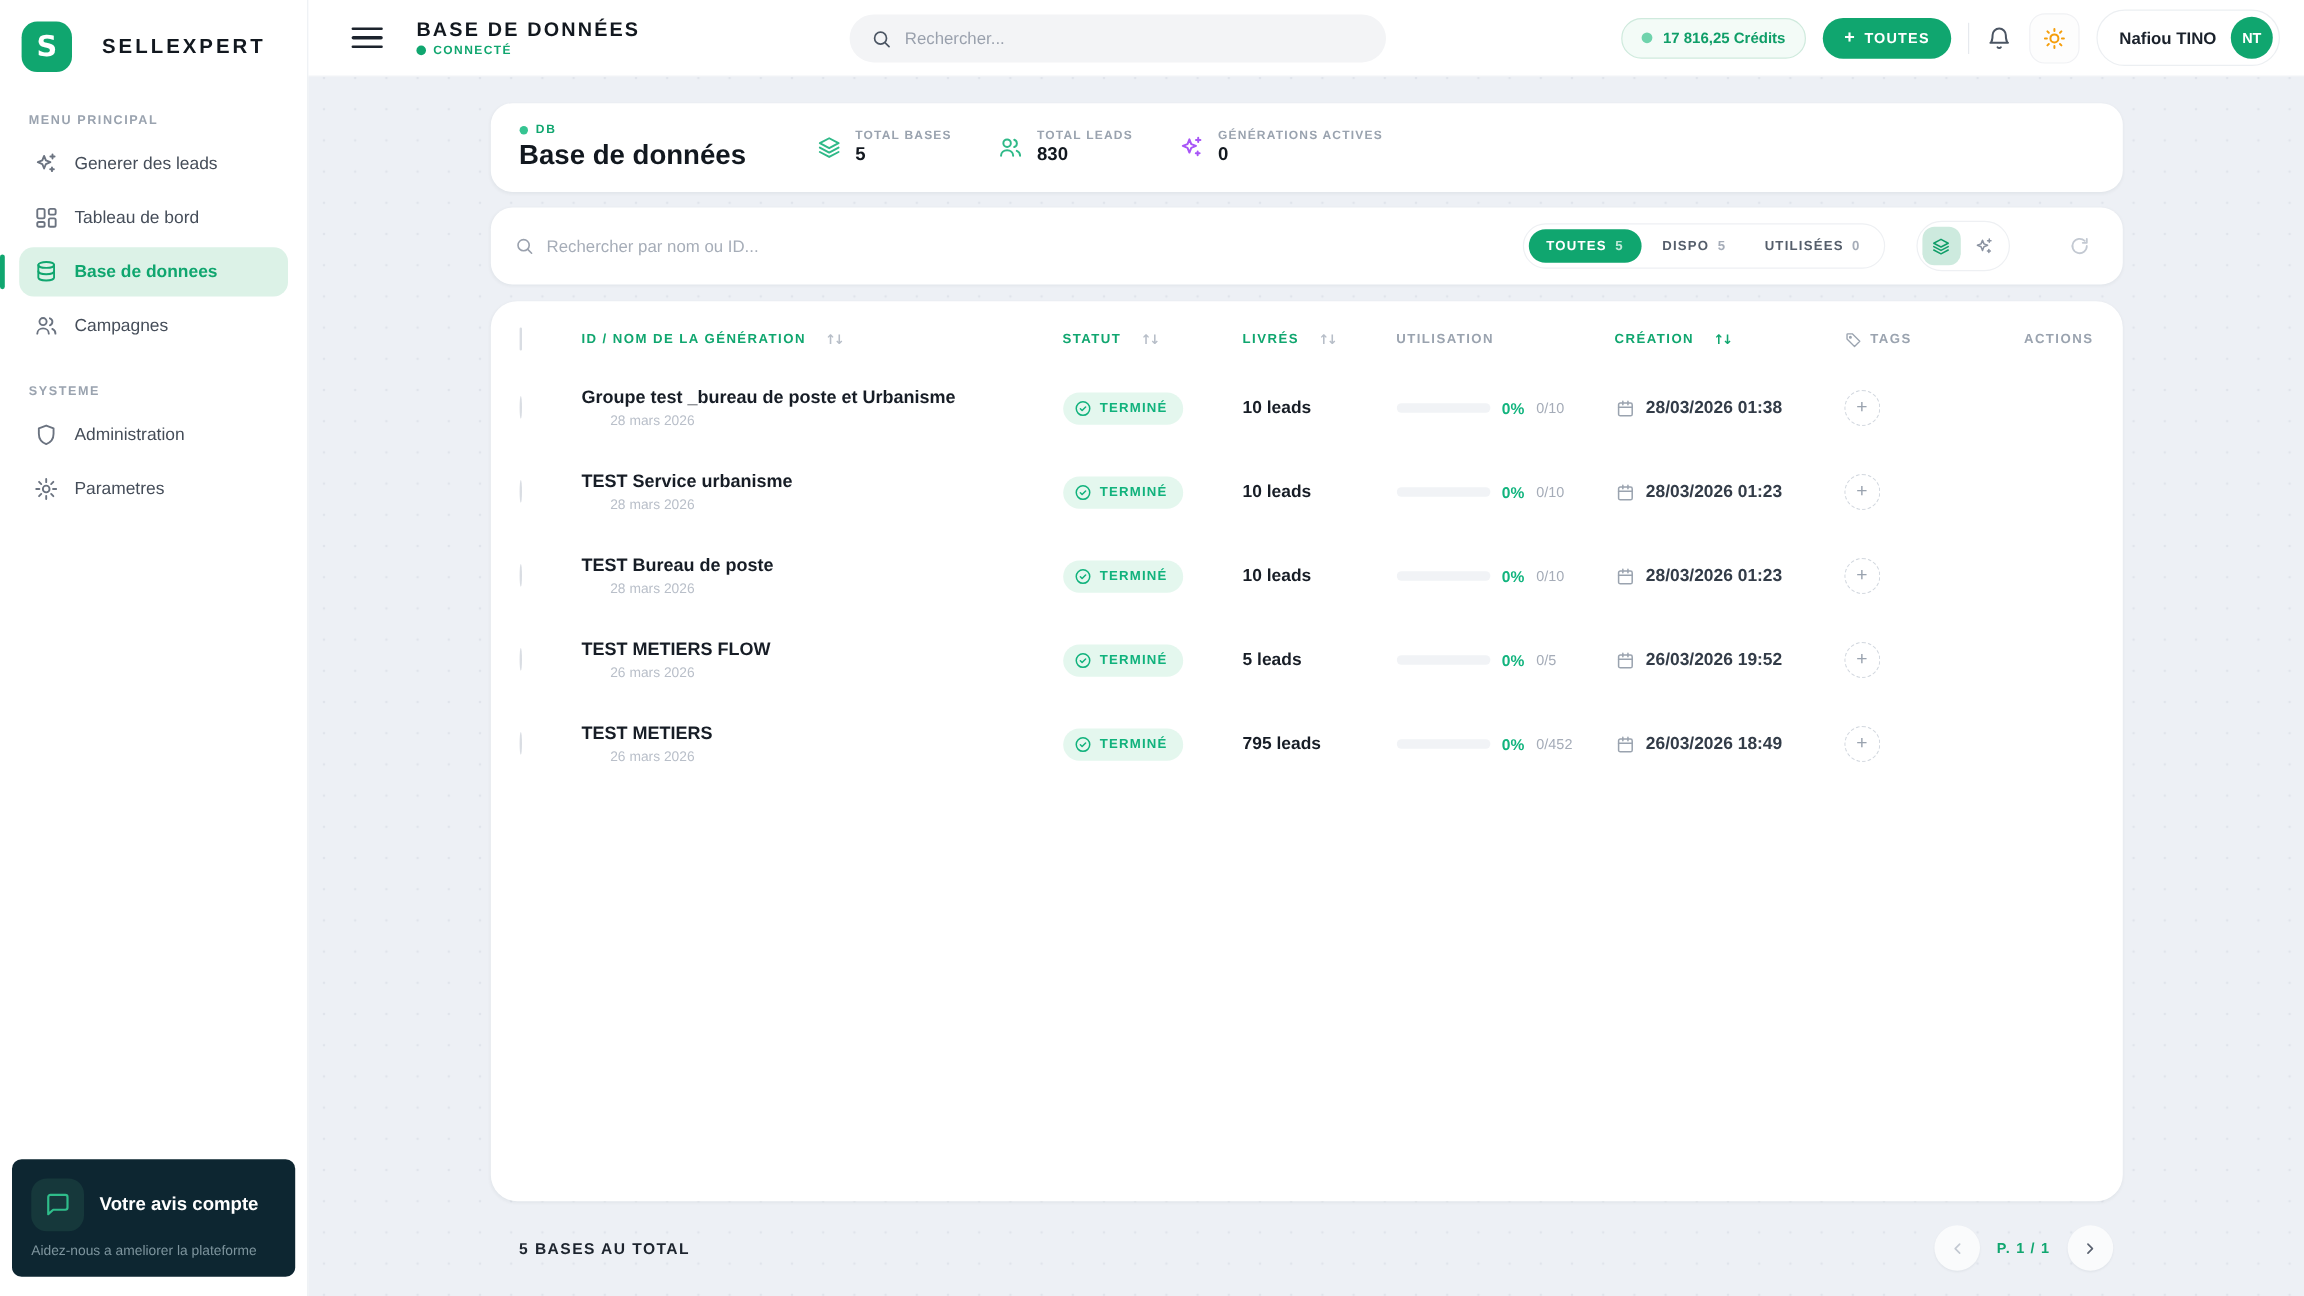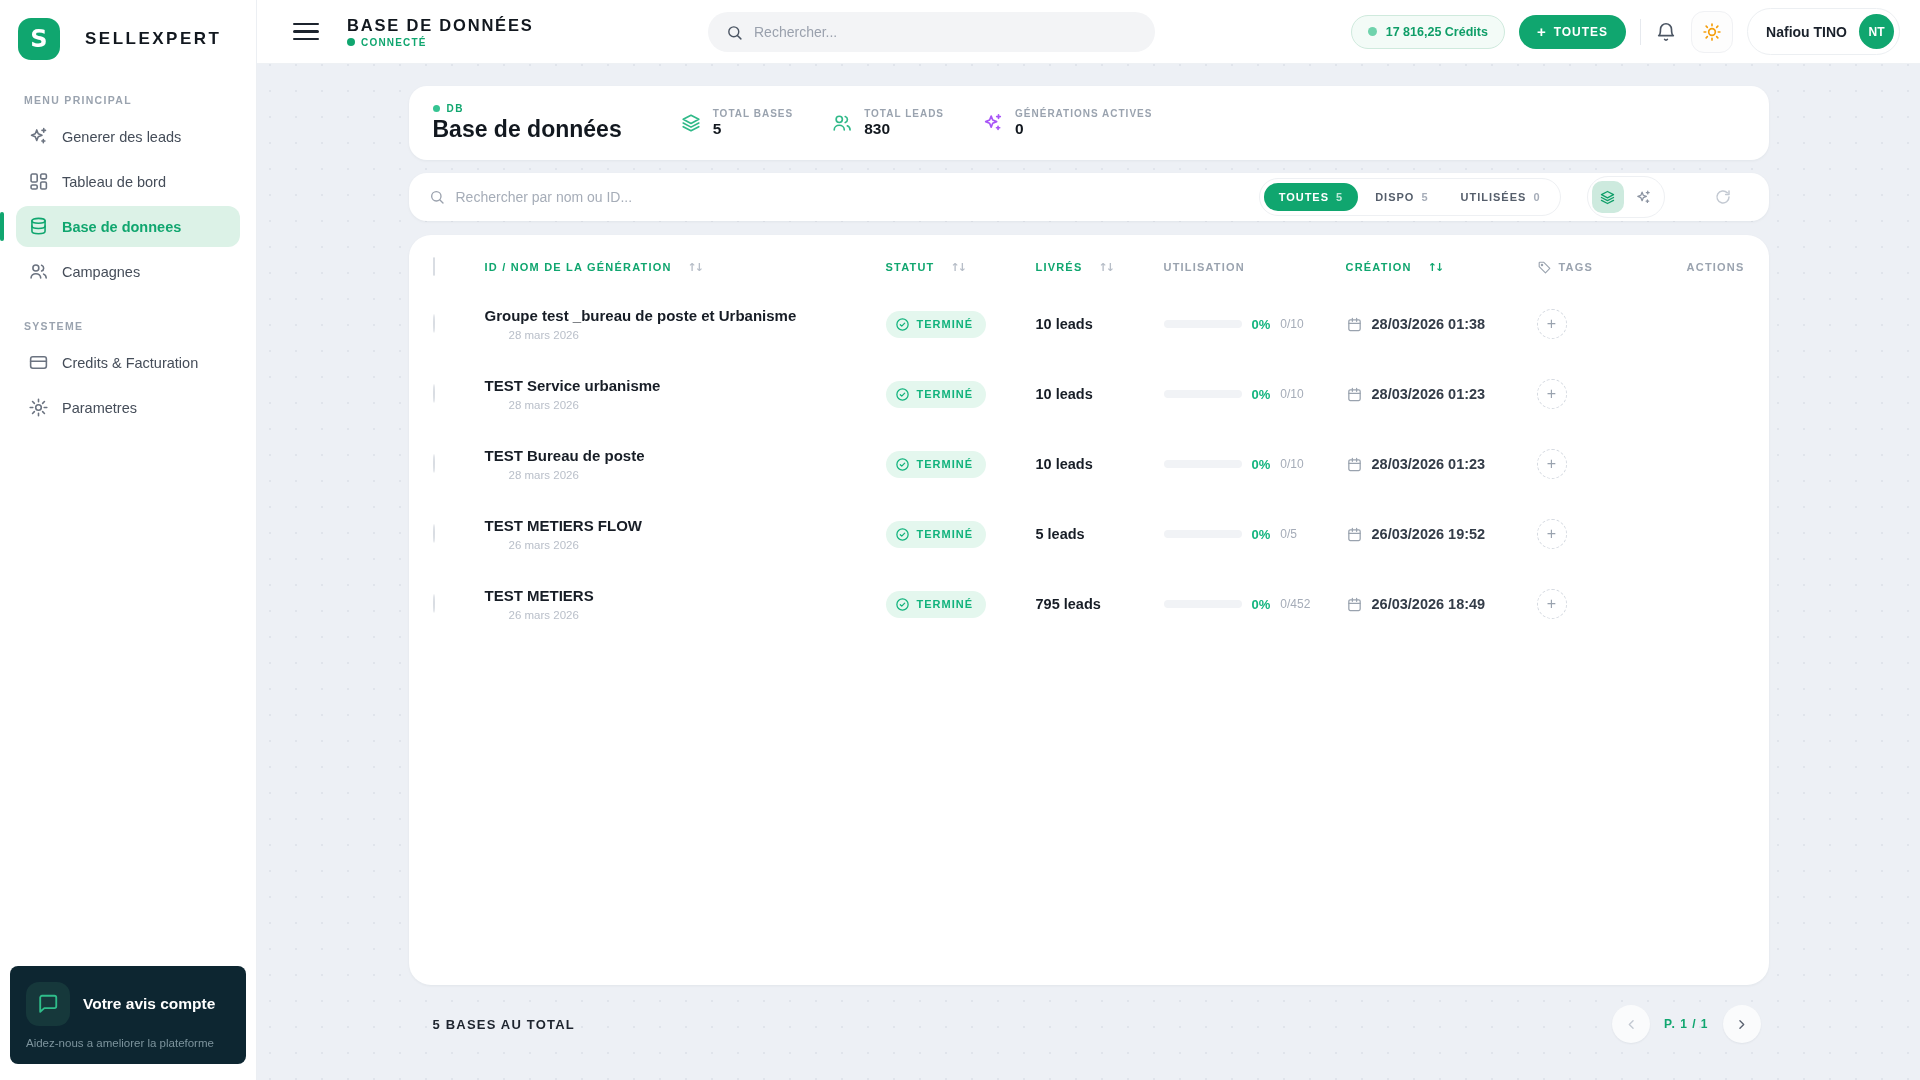--- a/index.html
+++ b/index.html
@@ -105,21 +105,21 @@
   .stats { display:flex; align-items:center; gap:38px; margin-left:58px; }
   .stat { display:flex; align-items:center; gap:11px; }
   .stat svg { width:22px; height:22px; fill:none; stroke-width:1.8; stroke-linecap:round; stroke-linejoin:round; }
   .stat.green svg { stroke:#2fb988; }
   .stat.purple svg { stroke:var(--purple); }
   .stat-label { font-size:10px; font-weight:700; letter-spacing:1px; color:#9aa3af; }
   .stat-value { font-size:15.5px; font-weight:800; color:#12181f; margin-top:1px; }
 
   
   .filter-card { background:#fff; border-radius:18px; box-shadow:0 1px 3px rgba(20,30,45,.05);
-    height:48px; margin-top:13px; display:flex; align-items:center; padding:0 20px 0 20px; gap:26px; }
+    height:64px; margin-top:13px; display:flex; align-items:center; padding:0 10px 0 20px; gap:26px; }
   .filter-search { display:flex; align-items:center; gap:11px; flex:1; }
   .filter-search svg { width:16px; height:16px; stroke:#9aa1ad; stroke-width:2; fill:none; stroke-linecap:round; }
   .filter-search input { border:none; outline:none; flex:1; font-size:14px; color:#374151;
     background:transparent; font-family:"Liberation Sans", sans-serif; }
   .filter-search input::placeholder { color:#a6adb8; }
   .filter-tabs { display:flex; align-items:center; border:1px solid #eef0f3;
     border-radius:999px; padding:4px; gap:2px; }
   .filter-tab { display:flex; align-items:center; gap:7px; border:none; background:none;
     padding:8px 15px; border-radius:999px; cursor:pointer; font-size:11px; font-weight:800;
     letter-spacing:1px; color:#555e6b; font-family:"Liberation Sans", sans-serif; }
@@ -236,24 +236,23 @@
           <path d="M15.5 4.9c1.4.5 2.4 1.8 2.4 3.3s-1 2.8-2.4 3.3"></path>
           <path d="M17.8 15c1.8.8 3 2.4 3 4.5"></path>
         </svg>
       <span>Campagnes</span>
     </div>
 
     <div class="nav-section-label" style="margin-top:28px">SYSTEME</div>
 
     <div class="nav-item">
       <svg viewBox="0 0 24 24">
-          <rect x="3" y="5.5" width="18" height="13" rx="2.5"></rect>
-          <path d="M3 10.5h18"></path>
+          <path d="M12 3l7 2.6v5.2c0 4.4-2.9 8.3-7 9.9-4.1-1.6-7-5.5-7-9.9V5.6z"></path>
         </svg>
-      <span>Credits &amp; Facturation</span>
+      <span>Administration</span>
     </div>
     <div class="nav-item">
       <svg viewBox="0 0 24 24">
           <circle cx="12" cy="12" r="3.2"></circle>
           <path d="M12 2.5v3M12 18.5v3M2.5 12h3M18.5 12h3M5.2 5.2l2.1 2.1M16.7 16.7l2.1 2.1M18.8 5.2l-2.1 2.1M7.3 16.7l-2.1 2.1"></path>
         </svg>
       <span>Parametres</span>
     </div>
 
     <div class="feedback-card">

